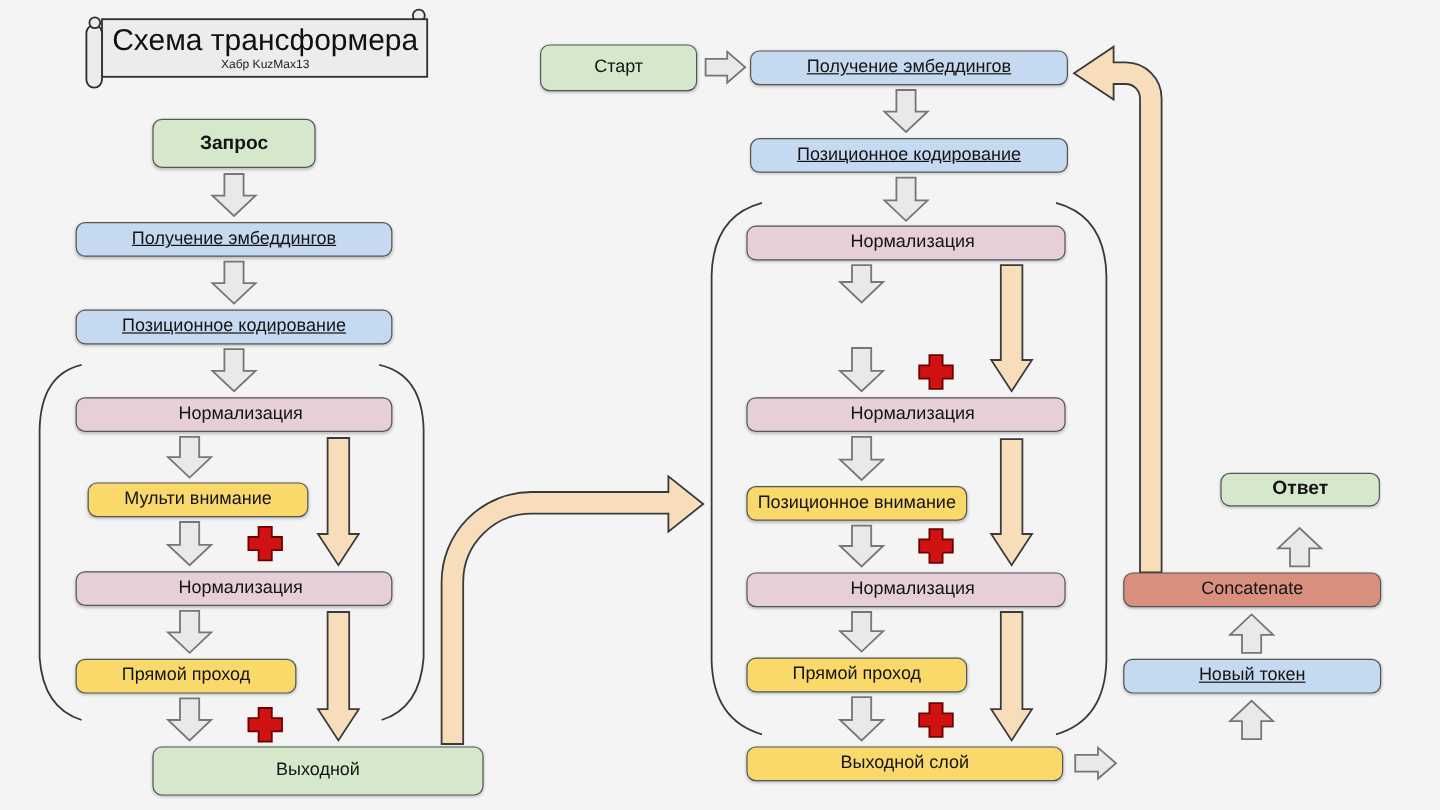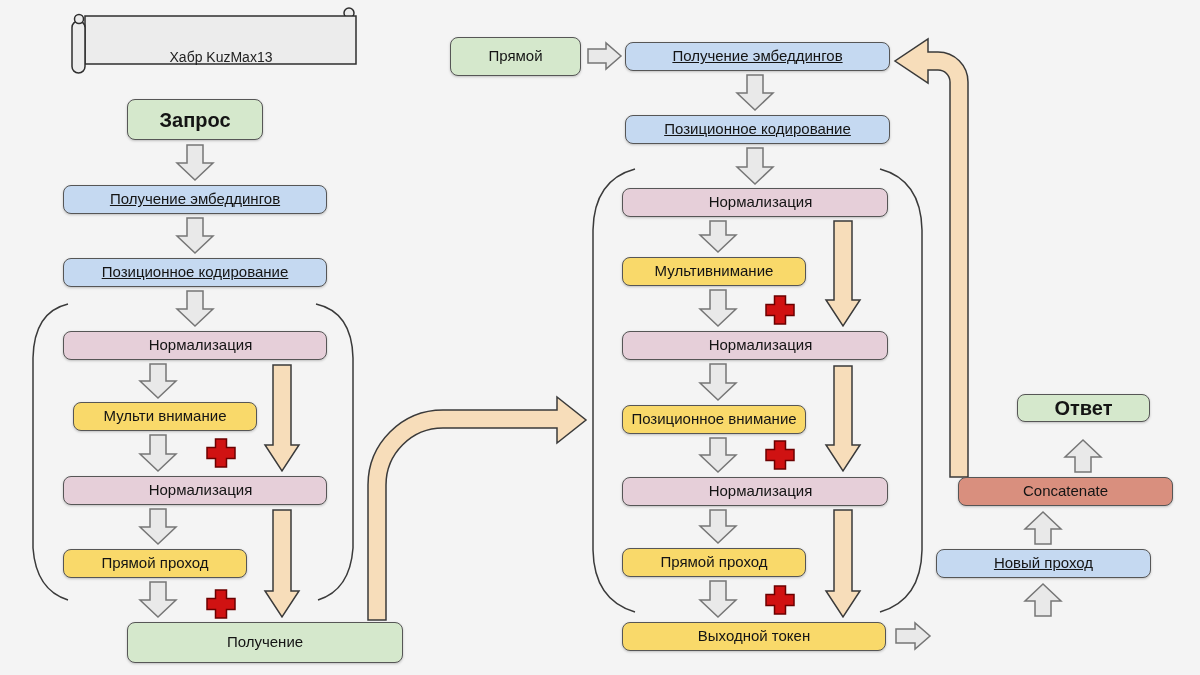--- a/index.html
+++ b/index.html
@@ -21,27 +21,27 @@
   .node{
     position:absolute;display:flex;align-items:center;justify-content:center;
     border-radius:8px;border:1.4px solid #565656;font-size:15px;line-height:1.1;
     box-shadow:0 1px 2.5px rgba(0,0,0,.22);text-align:center;box-sizing:border-box;
     white-space:nowrap;
   }
   .green{background:var(--green);}
   .blue{background:var(--blue);text-decoration:underline;}
   .pink{background:var(--pink);padding-left:11px;}
   .yellow{background:var(--yellow);}
-  .salmon{background:var(--salmon);margin-left:22px;}
-  .bold{font-weight:bold;font-size:20px;}
+  .salmon{background:var(--salmon);}
+  .bold{font-weight:bold;font-size:16px;}
   .banner-title{
     position:absolute;text-align:center;font-size:25px;color:#111;
   }
   .banner-sub{
-    position:absolute;text-align:center;font-size:14px;color:#222;
+    position:absolute;text-align:center;font-size:10px;color:#222;
   }
 </style>
 </head>
 <body>
 
 <div class="stage">
 
   <svg class="connectors" width="1200" height="675" viewBox="0 0 1200 675">
 
     <g>
@@ -85,39 +85,39 @@
       <path d="M834,221 L852,221 L852,300 L860,300 L843,326 L826,300 L834,300 Z" class="peach-fill"></path>
       <path d="M834,366 L852,366 L852,445 L860,445 L843,471 L826,445 L834,445 Z" class="peach-fill"></path>
       <path d="M834,510 L852,510 L852,591 L860,591 L843,617 L826,591 L834,591 Z" class="peach-fill"></path>
       <path d="M215.5,439 L226.5,439 L226.5,447.5 L235,447.5 L235,458.5 L226.5,458.5 L226.5,467 L215.5,467 L215.5,458.5 L207,458.5 L207,447.5 L215.5,447.5 Z" class="plus-fill"></path>
       <path d="M215.5,590 L226.5,590 L226.5,598.5 L235,598.5 L235,609.5 L226.5,609.5 L226.5,618 L215.5,618 L215.5,609.5 L207,609.5 L207,598.5 L215.5,598.5 Z" class="plus-fill"></path>
       <path d="M774.5,296 L785.5,296 L785.5,304.5 L794,304.5 L794,315.5 L785.5,315.5 L785.5,324 L774.5,324 L774.5,315.5 L766,315.5 L766,304.5 L774.5,304.5 Z" class="plus-fill"></path>
       <path d="M774.5,441 L785.5,441 L785.5,449.5 L794,449.5 L794,460.5 L785.5,460.5 L785.5,469 L774.5,469 L774.5,460.5 L766,460.5 L766,449.5 L774.5,449.5 Z" class="plus-fill"></path>
       <path d="M774.5,586 L785.5,586 L785.5,594.5 L794,594.5 L794,605.5 L785.5,605.5 L785.5,614 L774.5,614 L774.5,605.5 L766,605.5 L766,594.5 L774.5,594.5 Z" class="plus-fill"></path>
     </svg>
 
+  <div class="banner-title" style="left:86px;top:20px;width:270px">Схема трансформера</div>
   <div class="banner-sub" style="left:86px;top:49px;width:270px">Хабр KuzMax13</div>
 
   <div class="node green bold" style="left:127px;top:99px;width:136px;height:41px">Запрос</div>
   <div class="node blue" style="left:63px;top:185px;width:264px;height:29px">Получение эмбеддингов</div>
   <div class="node blue" style="left:63px;top:258px;width:264px;height:29px">Позиционное кодирование</div>
   <div class="node pink" style="left:63px;top:331px;width:264px;height:29px">Нормализация</div>
   <div class="node yellow" style="left:73px;top:402px;width:184px;height:29px">Мульти внимание</div>
   <div class="node pink" style="left:63px;top:476px;width:264px;height:29px">Нормализация</div>
   <div class="node yellow" style="left:63px;top:549px;width:184px;height:29px">Прямой проход</div>
-  <div class="node green" style="left:127px;top:622px;width:276px;height:41px">Получение</div>
+  <div class="node green" style="left:127px;top:622px;width:276px;height:41px">Выходной</div>
 
-  <div class="node green" style="left:450px;top:37px;width:131px;height:39px">Прямой</div>
+  <div class="node green" style="left:450px;top:37px;width:131px;height:39px">Старт</div>
   <div class="node blue" style="left:625px;top:42px;width:265px;height:29px">Получение эмбеддингов</div>
   <div class="node blue" style="left:625px;top:115px;width:265px;height:29px">Позиционное кодирование</div>
   <div class="node pink" style="left:622px;top:188px;width:266px;height:29px">Нормализация</div>
-  <div class="node yellow" style="left:622px;top:257px;width:184px;height:29px">Мультивнимание</div>
   <div class="node pink" style="left:622px;top:331px;width:266px;height:29px">Нормализация</div>
   <div class="node yellow" style="left:622px;top:405px;width:184px;height:29px">Позиционное внимание</div>
   <div class="node pink" style="left:622px;top:477px;width:266px;height:29px">Нормализация</div>
   <div class="node yellow" style="left:622px;top:548px;width:184px;height:29px">Прямой проход</div>
-  <div class="node yellow" style="left:622px;top:622px;width:264px;height:29px">Выходной токен</div>
+  <div class="node yellow" style="left:622px;top:622px;width:264px;height:29px">Выходной слой</div>
 
   <div class="node green bold" style="left:1017px;top:394px;width:133px;height:28px">Ответ</div>
   <div class="node salmon" style="left:936px;top:477px;width:215px;height:29px">Concatenate</div>
-  <div class="node blue" style="left:936px;top:549px;width:215px;height:29px">Новый проход</div>
+  <div class="node blue" style="left:936px;top:549px;width:215px;height:29px">Новый токен</div>
 
 </div>
 
 </body></html>

